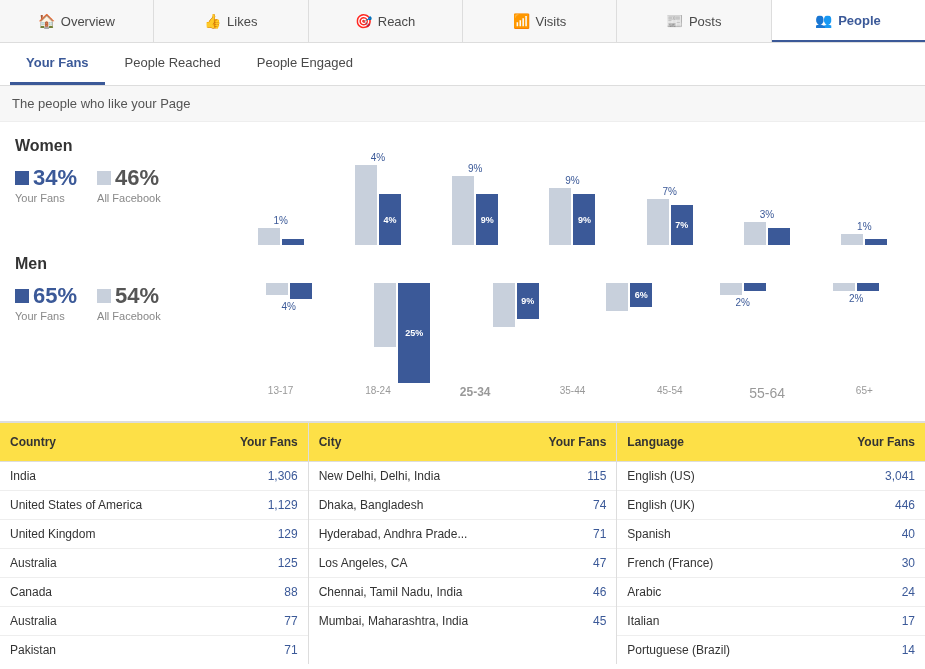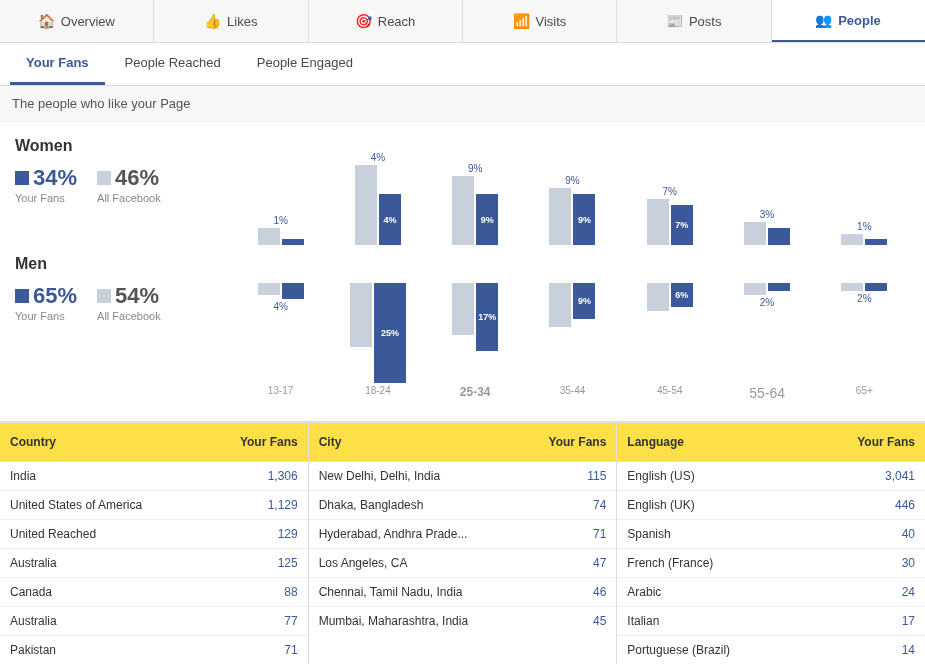--- a/index.html
+++ b/index.html
@@ -274,26 +274,20 @@
             <div style="font-size: 10px; color: rgb(59, 89, 152); margin-top: 2px;">4%</div>
           </div>
           <div style="display: flex; flex-direction: column; align-items: center; flex: 1 1 0%;">
             <div style="display: flex; gap: 2px; align-items: flex-start;">
               <div style="width: 22px; height: 64px; background: rgb(200, 208, 220);"></div>
               <div style="width: 32px; height: 100px; background: rgb(59, 89, 152); display: flex; align-items: center; justify-content: center; font-size: 9px; color: rgb(255, 255, 255); font-weight: bold;">25%</div>
             </div>
           </div>
           <div style="display: flex; flex-direction: column; align-items: center; flex: 1 1 0%;">
             <div style="display: flex; gap: 2px; align-items: flex-start;">
-              <div style="width: 22px; height: 52px; background: rgb(200, 208, 220);"></div>
-              <div style="width: 22px; height: 68px; background: rgb(59, 89, 152); display: flex; align-items: center; justify-content: center; font-size: 9px; color: rgb(255, 255, 255); font-weight: bold;">17%</div>
-            </div>
-          </div>
-          <div style="display: flex; flex-direction: column; align-items: center; flex: 1 1 0%;">
-            <div style="display: flex; gap: 2px; align-items: flex-start;">
               <div style="width: 22px; height: 44px; background: rgb(200, 208, 220);"></div>
               <div style="width: 22px; height: 36px; background: rgb(59, 89, 152); display: flex; align-items: center; justify-content: center; font-size: 9px; color: rgb(255, 255, 255); font-weight: bold;">9%</div>
             </div>
           </div>
           <div style="display: flex; flex-direction: column; align-items: center; flex: 1 1 0%;">
             <div style="display: flex; gap: 2px; align-items: flex-start;">
               <div style="width: 22px; height: 28px; background: rgb(200, 208, 220);"></div>
               <div style="width: 22px; height: 24px; background: rgb(59, 89, 152); display: flex; align-items: center; justify-content: center; font-size: 9px; color: rgb(255, 255, 255); font-weight: bold;">6%</div>
             </div>
           </div>
@@ -338,21 +332,21 @@
       <tbody id="country-tbody">
           <tr>
             <td class="name">India</td>
             <td class="num">1,306</td>
           </tr>
           <tr>
             <td class="name">United States of America</td>
             <td class="num">1,129</td>
           </tr>
           <tr>
-            <td class="name">United Reached</td>
+            <td class="name">United Kingdom</td>
             <td class="num">129</td>
           </tr>
           <tr>
             <td class="name">Australia</td>
             <td class="num">125</td>
           </tr>
           <tr>
             <td class="name">Canada</td>
             <td class="num">88</td>
           </tr>

